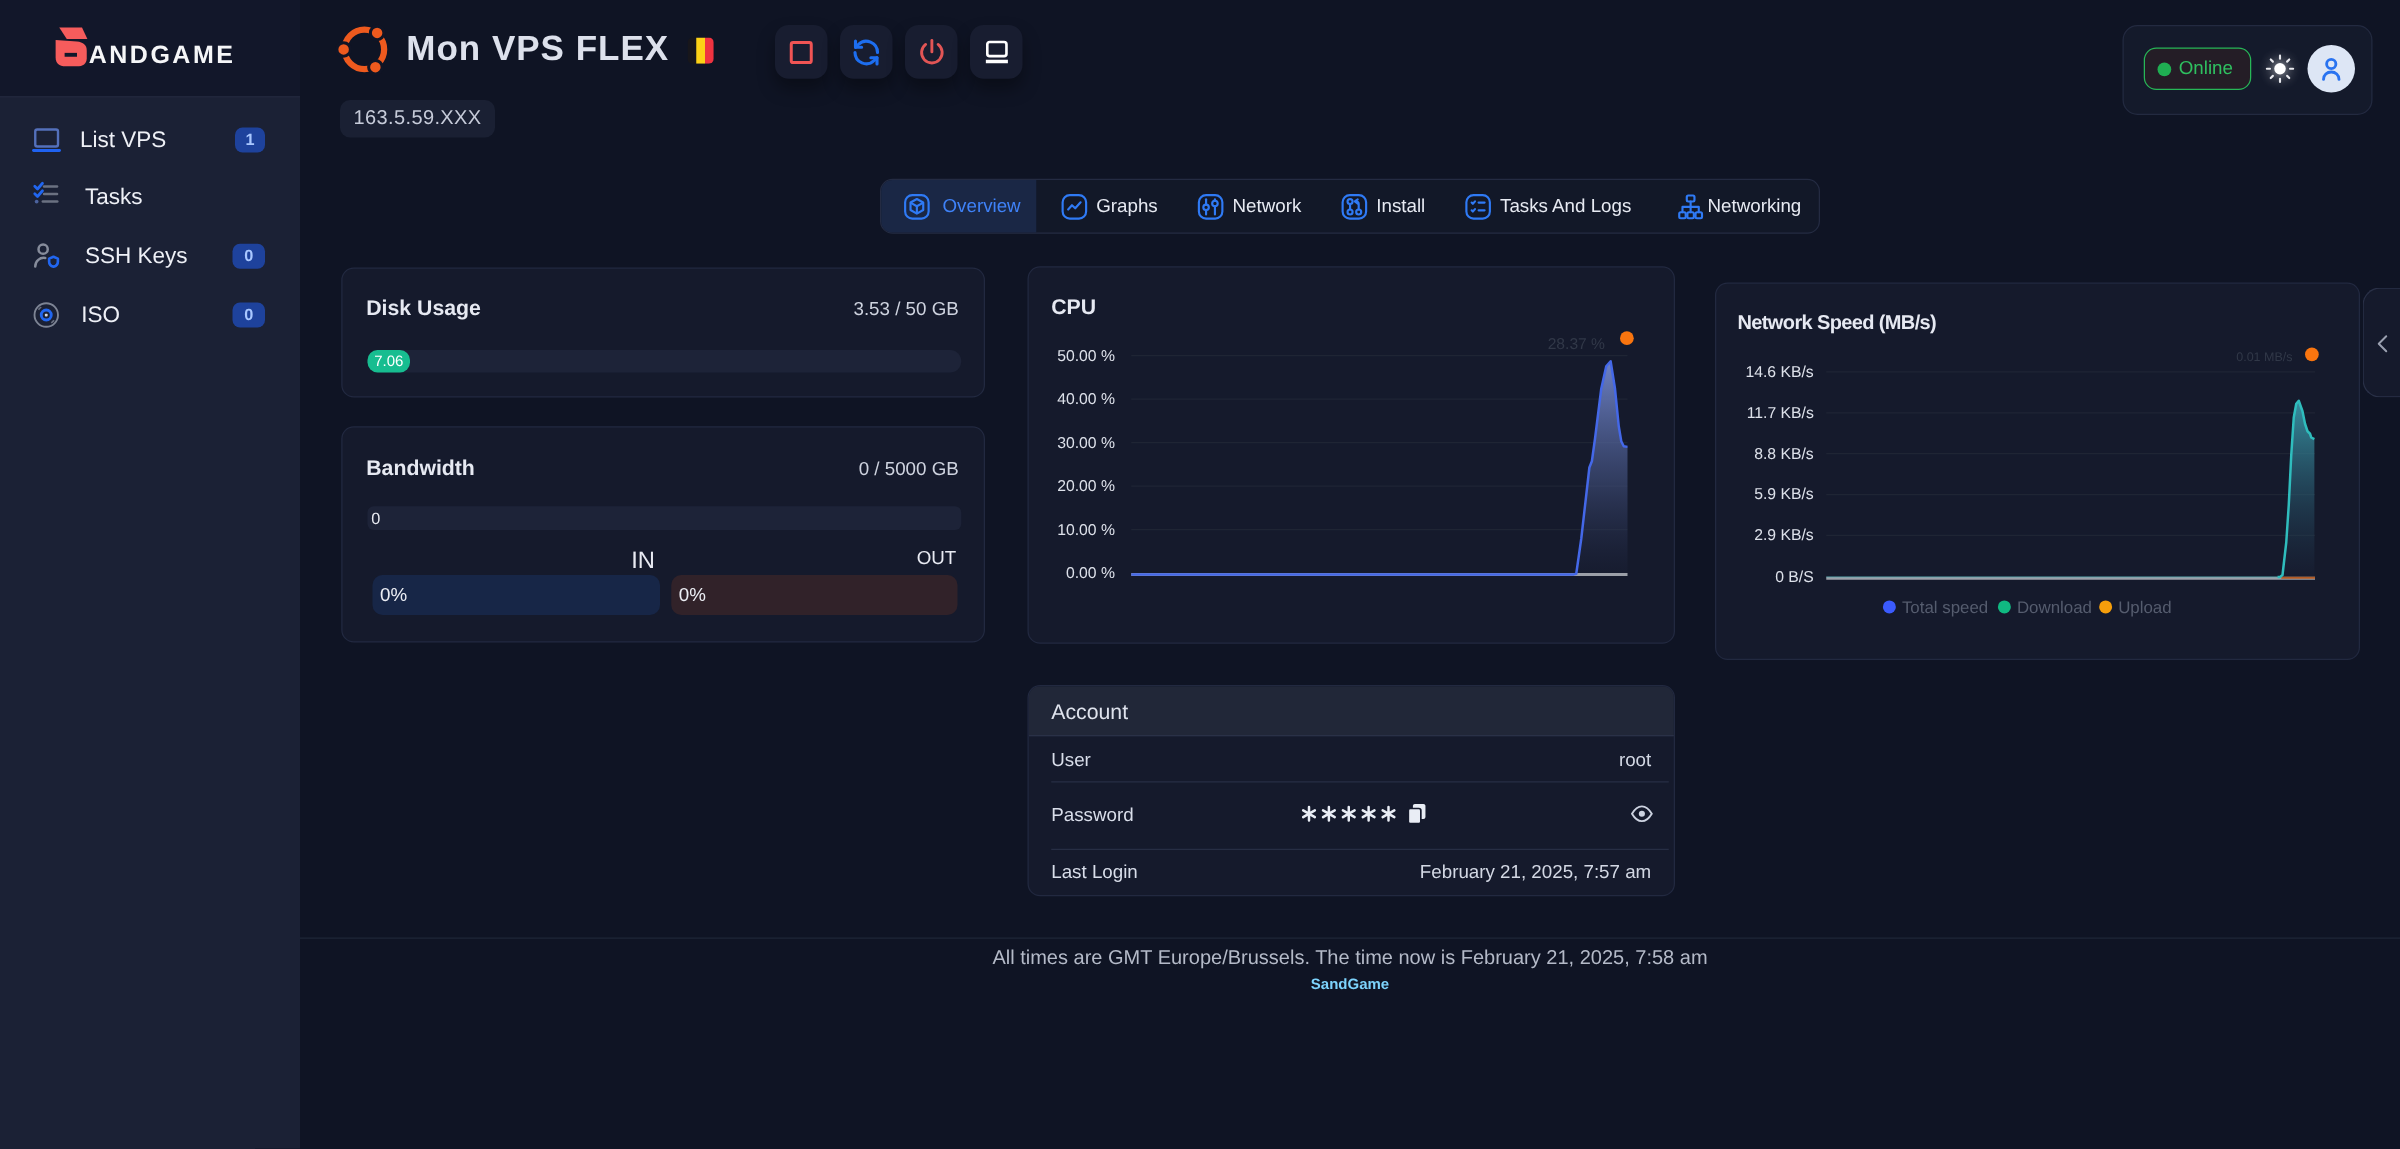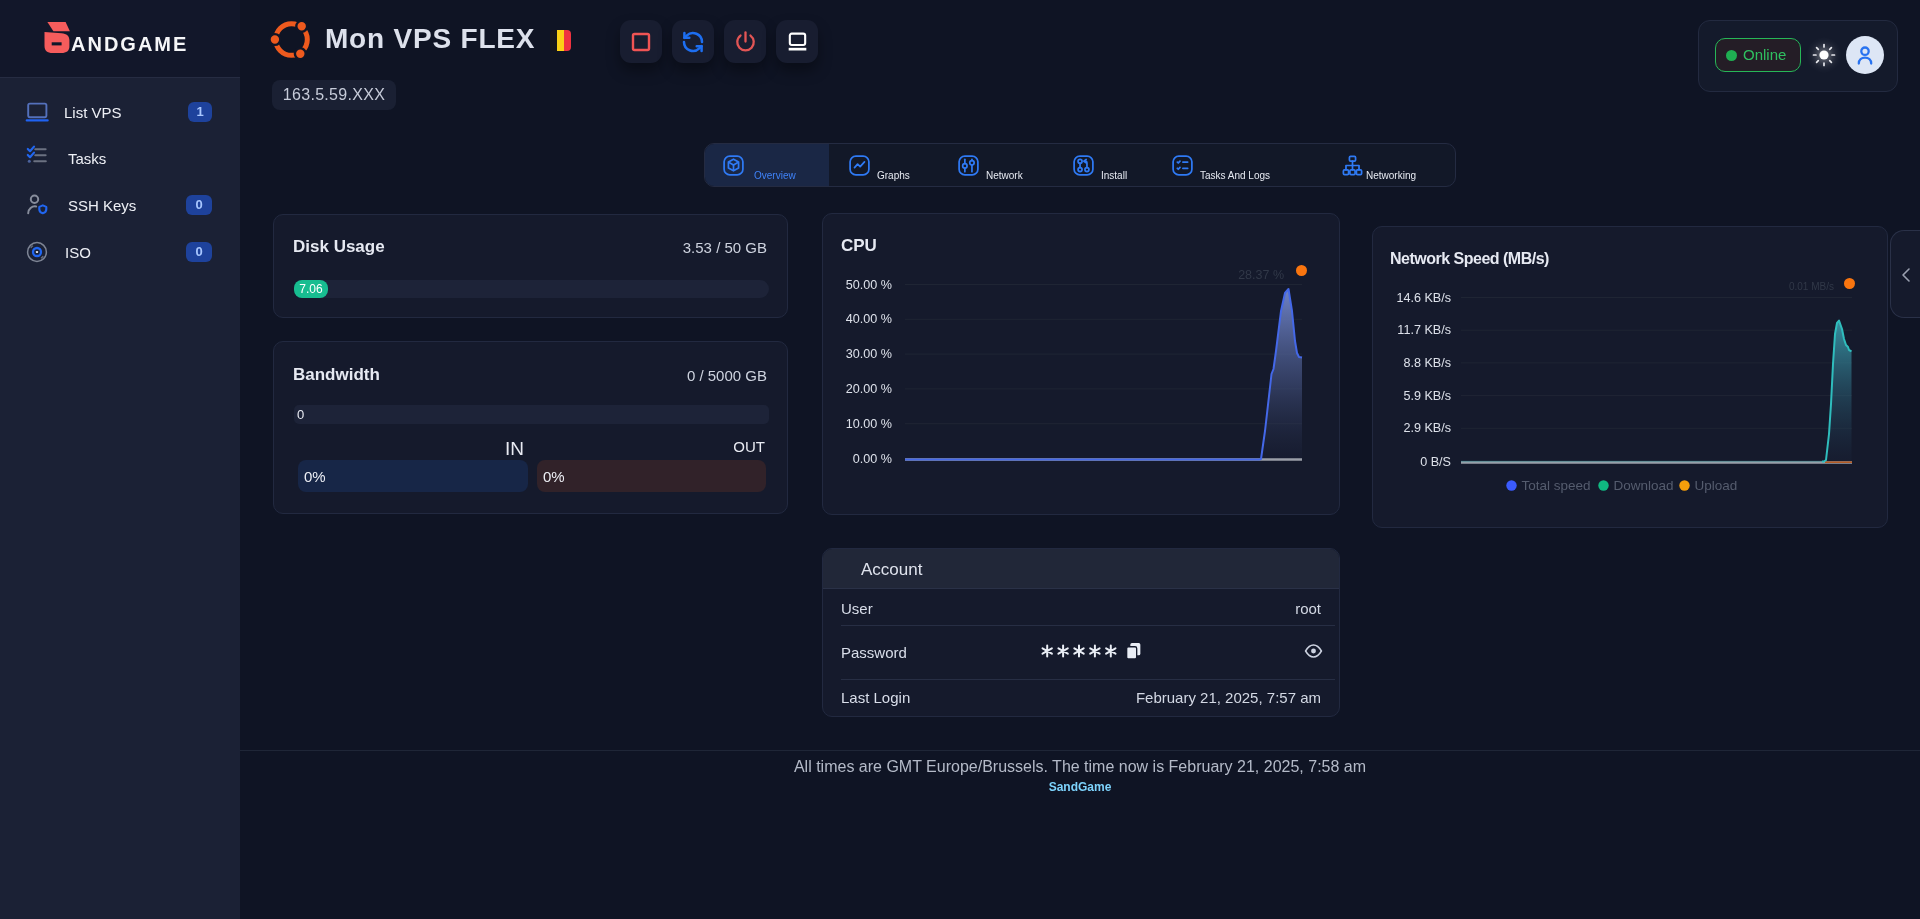--- a/index.html
+++ b/index.html
@@ -3,31 +3,31 @@
 <meta charset="utf-8">
 <style>
 * { margin:0; padding:0; box-sizing:border-box; }
 html,body { width:1920px; height:919px; background:#0f1424; font-family:"Liberation Sans", sans-serif; overflow:hidden; }
 #page { position:relative; width:1920px; height:919px; }
 .abs { position:absolute; }
 
 #sidebar { left:0; top:0; width:240px; height:919px; background:#1b2135; }
 #logoarea { left:0; top:0; width:240px; height:78px; background:#12172a; border-bottom:1px solid #262c42; }
 .menuitem { left:0; width:240px; height:40px; }
-.mlabel { position:absolute; font-size:15px; color:#eef0f6; top:50%; transform:translateY(-50%); }
+.mlabel { position:absolute; font-size:18px; color:#eef0f6; top:50%; transform:translateY(-50%); }
 .badge { position:absolute; right:28px; top:50%; transform:translateY(-50%); background:#1e429c; color:#a9c7ff; font-size:13px; font-weight:bold; border-radius:6px; width:26px; height:20px; text-align:center; line-height:20px; }
 
 .card { position:absolute; background:#151a2c; border:1px solid #222940; border-radius:10px; }
 .ctitle { position:absolute; font-size:17px; font-weight:bold; color:#e6e9f2; }
 .cval { position:absolute; font-size:15px; color:#ced3df; }
 .track { position:absolute; background:#1d2338; border-radius:9px; }
 
 #tabbar { left:704px; top:143px; width:752px; height:44px; background:#121828; border:1px solid #242b42; border-radius:10px; }
 #activetab { left:0px; top:0px; width:124px; height:42px; background:#1a2745; border-radius:9px 0 0 9px; }
-.tablabel { position:absolute; font-size:10px; color:#e7eaf2; top:50%; transform:translateY(-50%);margin-top:10px; }
+.tablabel { position:absolute; font-size:15px; color:#e7eaf2; top:50%; transform:translateY(-50%); }
 .ticon { position:absolute; top:10px; }
 .actbtn { top:20px; width:42px; height:43px; background:#181d30; border-radius:11px; box-shadow:0 8px 14px rgba(0,0,0,0.35); display:flex; align-items:center; justify-content:center; }
 
 #footer { left:240px; top:750px; width:1680px; border-top:1px solid #1f2637; text-align:center; }
 #footer .l1 { margin-top:7px; font-size:16px; color:#b4bac8; }
 #footer .l2 { margin-top:4px; font-size:12px; font-weight:bold; color:#7dd3fc; }
 </style>
 </head>
 <body>
 <div id="page">
@@ -200,21 +200,21 @@
         </linearGradient>
       </defs>
       <path d="M438 245.5 L442 217 L446 182 L448.5 160 L450.5 155 L453 137 L458 97 L462 79 L465.5 75 L469 97 L472 127 L474 139 L476 143 L479 143.5 L479 245.5 Z" fill="url(#cpufill)"></path>
       <path d="M82 245.5 H437" stroke="#9b9fa8" stroke-width="2.4"></path>
       <path d="M437 245.5 H479" stroke="#9b9fa8" stroke-width="2.4"></path>
       <path d="M82 245.5 L436 245.5 L438 245 L442 217 L446 182 L448.5 160 L450.5 155 L453 137 L458 97 L462 79 L465.5 75 L469 97 L472 127 L474 139 L476 143 L479 143.5" stroke="#4468e8" stroke-width="2" stroke-linejoin="round"></path>
     </svg>
   </div>
   <div class="card" id="card-acct" style="left:822px; top:548px; width:518px; height:169px; overflow:hidden;">
     <div class="abs" style="left:0; top:0; width:518px; height:40px; background:#212738; border-bottom:1px solid #2a3147;">
-      <div style="position:absolute; left:18px; top:11px; font-size:17px; color:#dfe3ed;margin-left:20px;">Account</div>
+      <div style="position:absolute; left:18px; top:11px; font-size:17px; color:#dfe3ed;">Account</div>
     </div>
     <div class="abs" style="left:18px; top:51px; font-size:15px; color:#d9deea;">User</div>
     <div class="abs" style="right:18px; top:51px; font-size:15px; color:#d3d8e4;">root</div>
     <div class="abs" style="left:18px; top:76px; width:494px; border-top:1px solid #272e44;"></div>
     <div class="abs" style="left:18px; top:95px; font-size:15px; color:#d9deea;">Password</div>
     <svg class="abs" style="left:218px; top:95px;" width="76" height="14" viewBox="0 0 76 14" fill="none" stroke="#e9edf5" stroke-width="2" stroke-linecap="round">
       <g transform="translate(6.2,7)">
           <path d="M0 -5.4 V5.4 M-4.68 -2.7 L4.68 2.7 M-4.68 2.7 L4.68 -2.7"></path>
         </g>
       <g transform="translate(22.1,7)">

